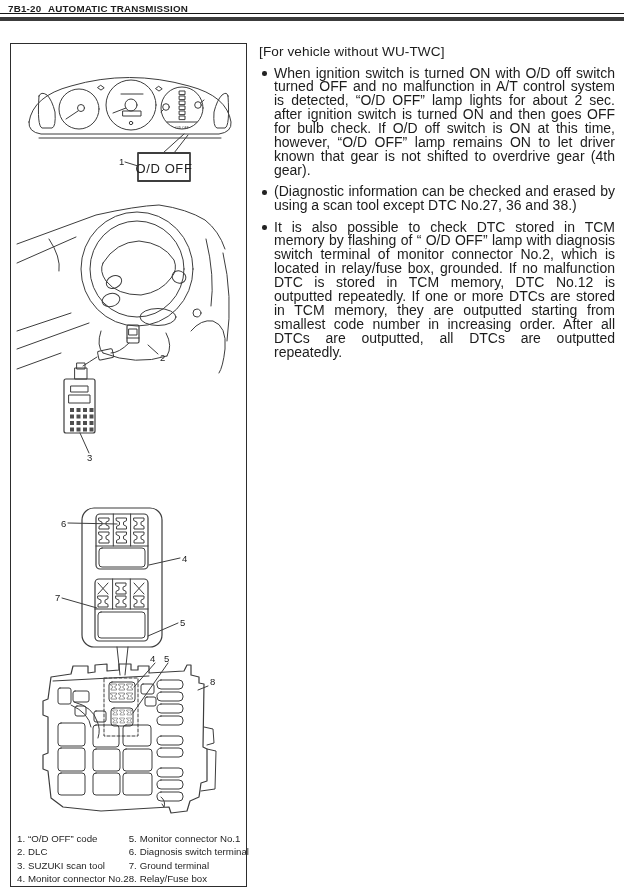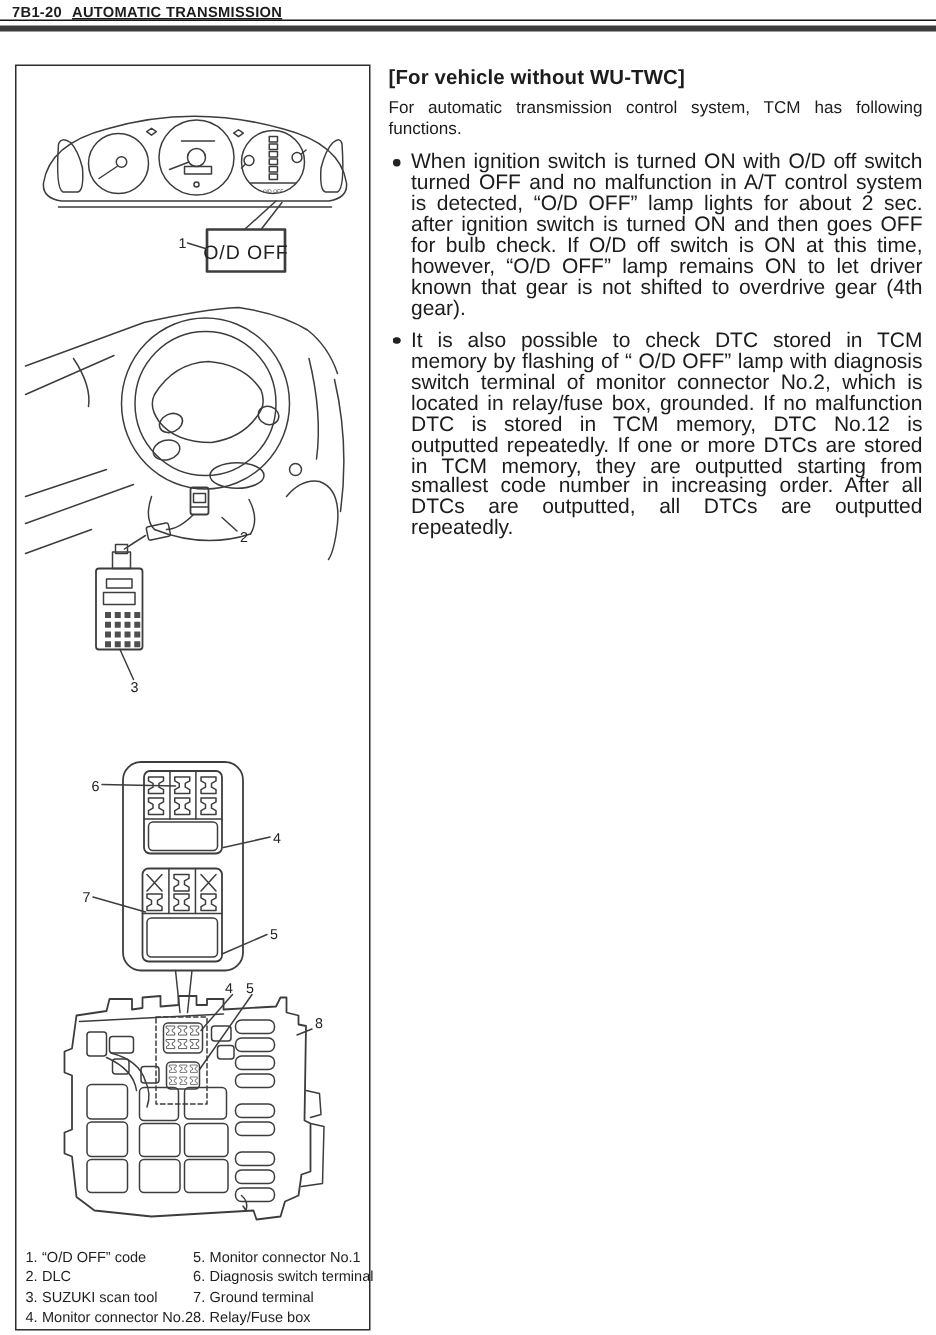--- a/index.html
+++ b/index.html
@@ -26,21 +26,21 @@
   .fig .dashed{stroke-dasharray:3,2;}
   
   .legend{position:absolute;left:6px;top:788px;width:224px;display:flex;
           font-size:9.7px;line-height:13.4px;color:#1f1f1f;}
   .legend .col{white-space:nowrap;}
   .legend .col1{width:120px;}
   .legend .row{display:flex;}
   .legend .num{width:11px;flex:0 0 auto;}
   
   .text-col{position:absolute;left:259px;top:44px;width:356px;}
-  .sec-title{font-size:13.6px;font-weight:bold;margin:0 0 7px 0;letter-spacing:.1px;}
+  .sec-title{font-size:13.6px;font-weight:normal;margin:0 0 7px 0;letter-spacing:.1px;}
   .intro{font-size:11.4px;line-height:13.9px;text-align:justify;margin:0;}
   .bullet-item{position:relative;padding-left:15px;margin-top:7.5px;
                font-size:14px;line-height:13.9px;text-align:justify;}
   .dot{position:absolute;left:3px;top:4.7px;width:4.6px;height:4.6px;border-radius:50%;background:#222;}
   .note{text-align:justify;margin-top:4.5px;}
 </style>
 </head>
 <body>
 
 <div class="page">
@@ -294,27 +294,27 @@
         <div class="row">
             <span class="num">8.</span>
             <span>Relay/Fuse box</span>
           </div>
       </div>
     </div>
   </div>
 
   <div class="text-col">
     <h2 class="sec-title">[For vehicle without WU-TWC]</h2>
-    <p class="intro">For automatic transmission control system, TCM has following functions.</p>
     <div class="bullet-item">
       <span class="dot"></span>
       <span>When ignition switch is turned ON with O/D off switch turned OFF and no malfunction in A/T control system is detected, “O/D OFF” lamp lights for about 2 sec. after ignition switch is turned ON and then goes OFF for bulb check. If O/D off switch is ON at this time, however, “O/D OFF” lamp remains ON to let driver known that gear is not shifted to overdrive gear (4th gear).</span>
     </div>
     <div class="bullet-item">
       <span class="dot"></span>
+      <div class="note">(Diagnostic information can be checked and erased by using a scan tool except DTC No.27, 36 and 38.)</div>
     </div>
     <div class="bullet-item">
       <span class="dot"></span>
       <span>It is also possible to check DTC stored in TCM memory by flashing of “ O/D OFF” lamp with diagnosis switch terminal of monitor connector No.2, which is located in relay/fuse box, grounded. If no malfunction DTC is stored in TCM memory, DTC No.12 is outputted repeatedly. If one or more DTCs are stored in TCM memory, they are outputted starting from smallest code number in increasing order. After all DTCs are outputted, all DTCs are outputted repeatedly.</span>
     </div>
   </div>
 
 </div>
 
 </body></html>

